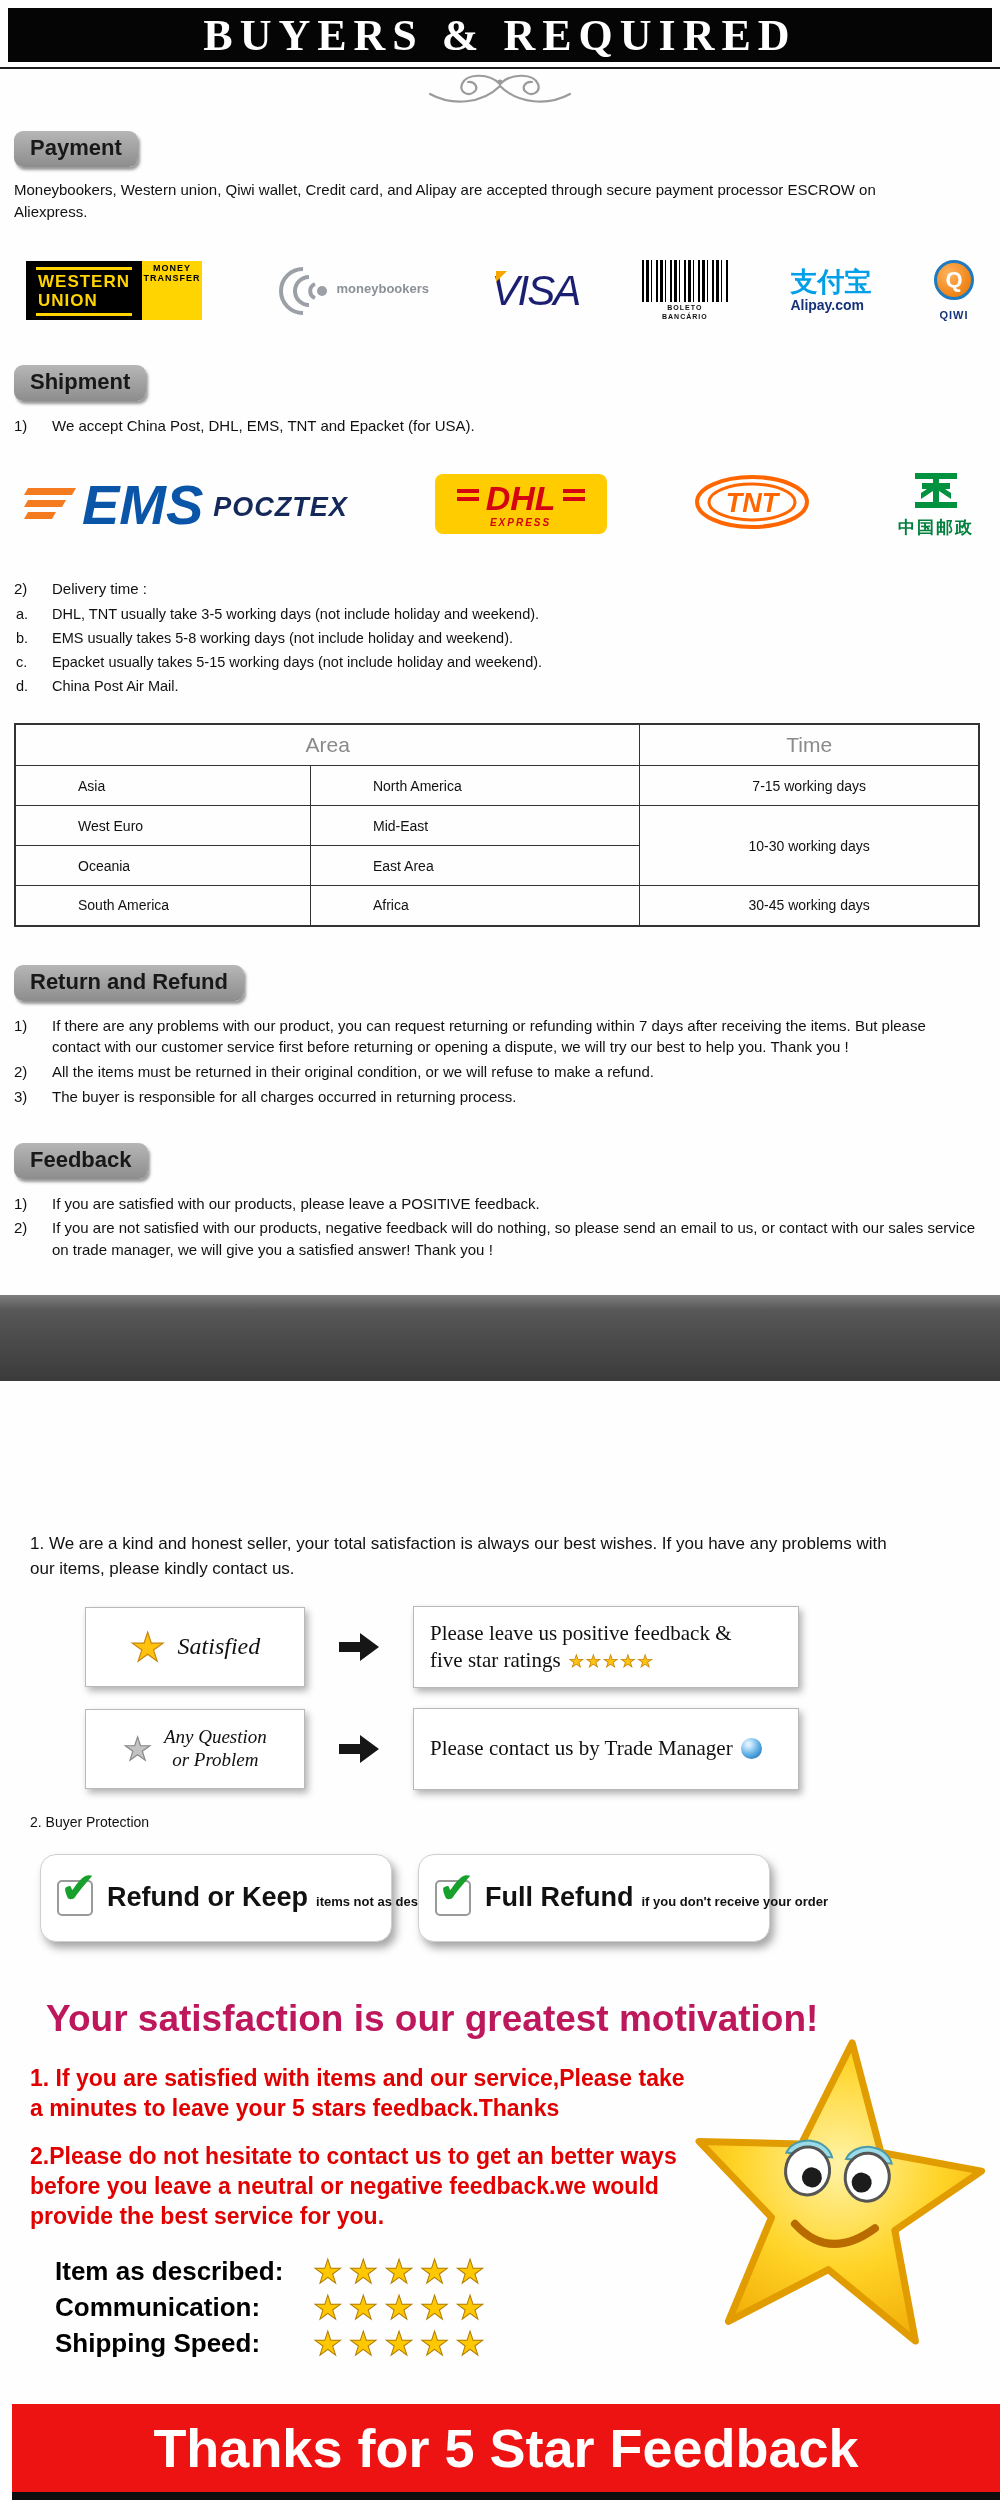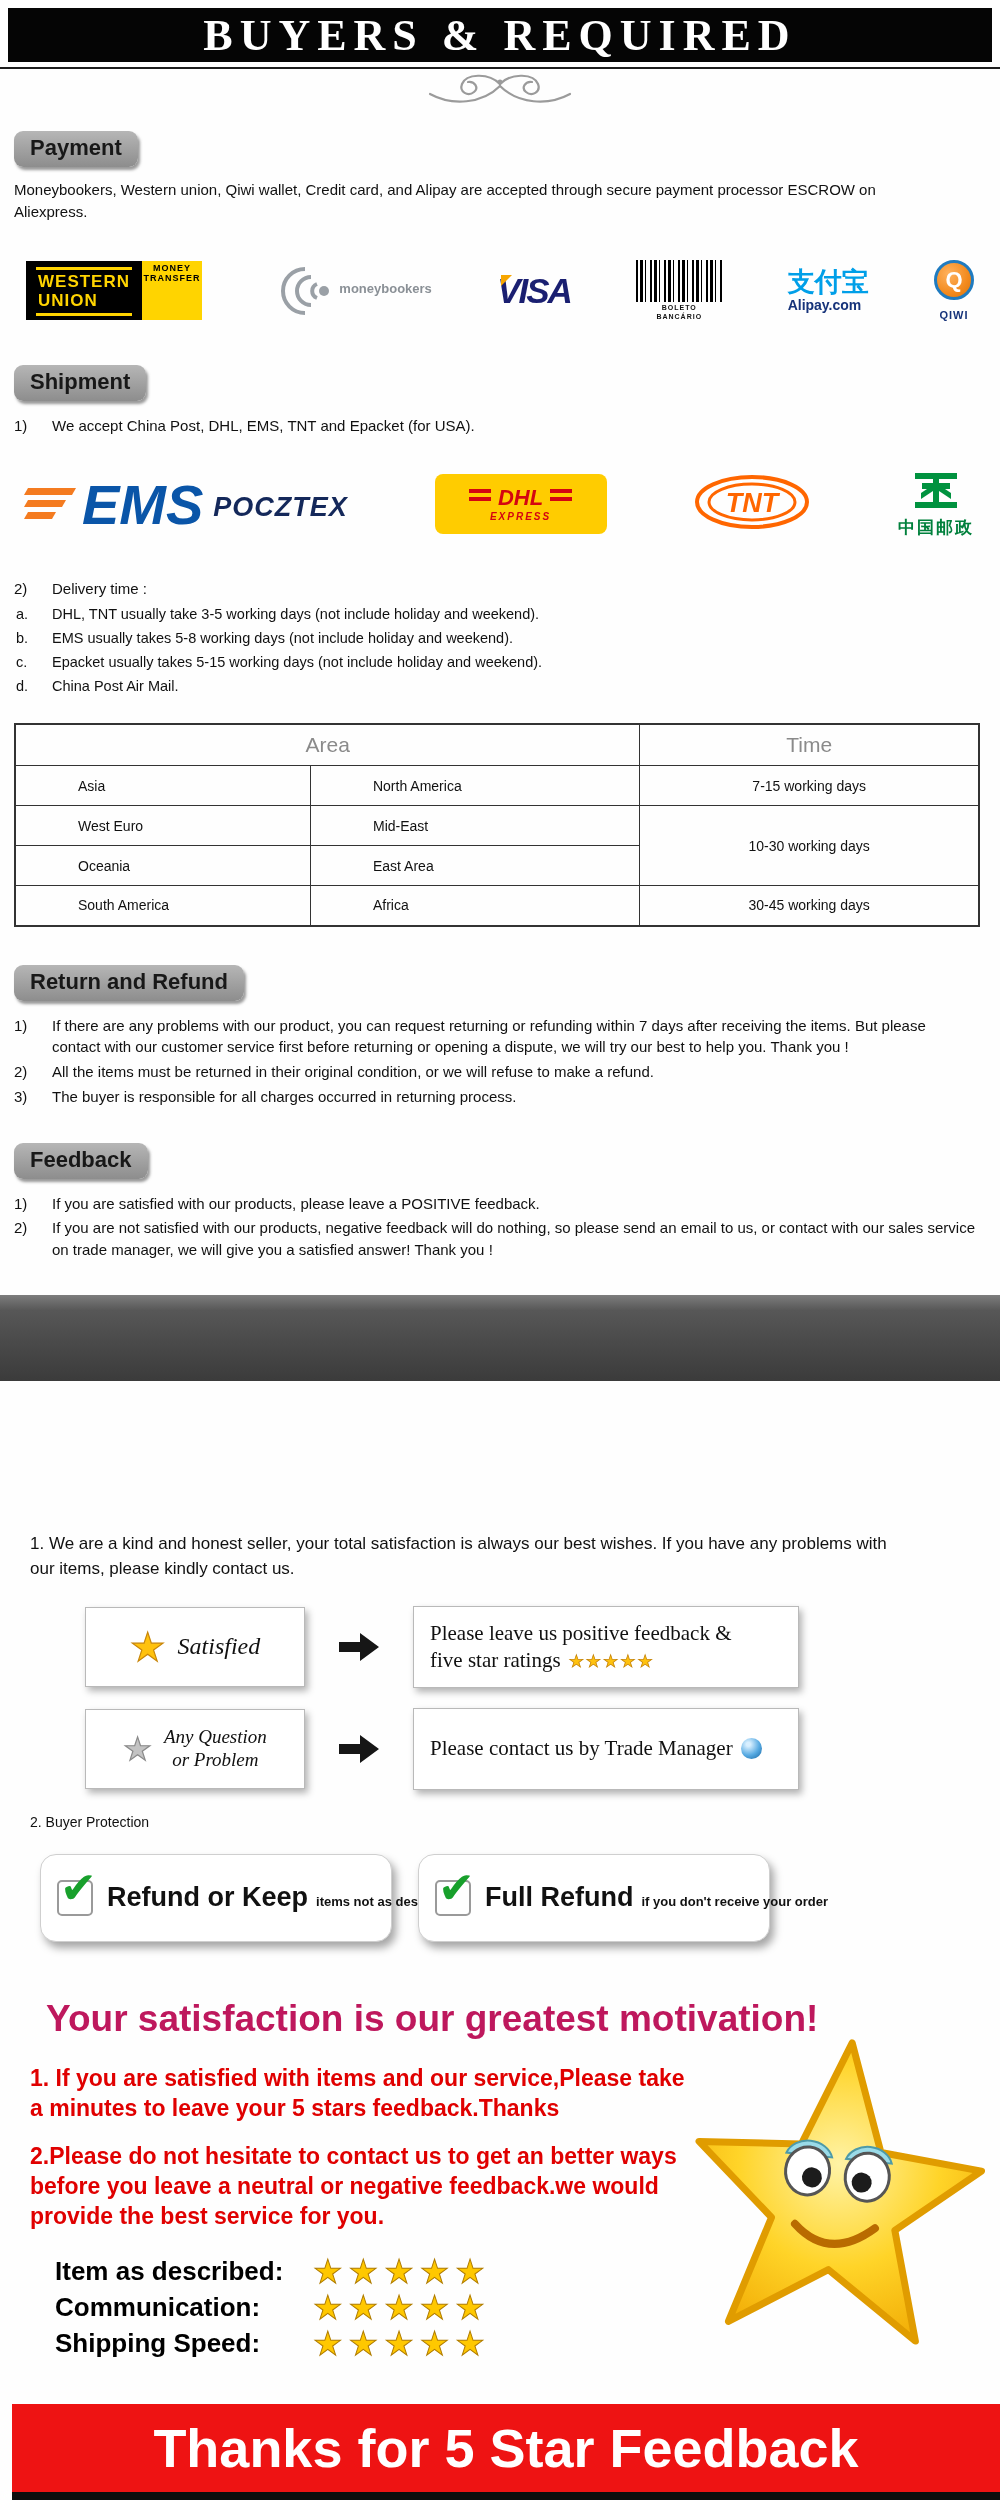--- a/index.html
+++ b/index.html
@@ -32,21 +32,21 @@
   .ship-logos { margin:12px 12px 0; height:112px; }
 
   .logo-wu { width:176px; background:#000; display:flex; flex-direction:row; }
   .wu-name { margin:6px 10px 4px; border-top:3px solid #ffd400; border-bottom:3px solid #ffd400; padding:3px 2px; }
   .wu-name span { display:block; color:#ffd400; font-weight:bold; font-size:17px; line-height:1.08; letter-spacing:1px; }
   .wu-tag { background:#ffd400; color:#000; font-size:9px; font-weight:bold; text-align:center; padding:2px 0 3px; letter-spacing:1px; }
 
   .logo-mb { display:flex; flex-direction:row; align-items:center; }
   .mb-label { color:#8a9096; font-size:13px; font-weight:bold; margin-top:-4px; }
 
-  .logo-visa { position:relative; color:#1a1f71; font-size:35px; font-weight:bold; font-style:italic; letter-spacing:-2px; }
+  .logo-visa { position:relative; color:#1a1f71; font-size:42px; font-weight:normal; font-style:italic; letter-spacing:-2px; }
   .logo-visa::before { content:""; position:absolute; left:4px; top:4px; width:0; height:0;
                        border-left:11px solid #f7a600; border-bottom:11px solid transparent; }
 
   .logo-boleto { display:flex; flex-direction:column; align-items:center; }
   .barcode { width:86px; height:42px;
              background:repeating-linear-gradient(90deg,#000 0 2px,#fff 2px 4px,#000 4px 7px,#fff 7px 9px,#000 9px 10px,#fff 10px 14px); }
   .boleto-label { font-size:7px; font-weight:bold; letter-spacing:1px; margin-top:2px; text-align:center; line-height:1.2; }
 
   .logo-alipay { display:flex; flex-direction:column; align-items:flex-start; }
   .alipay-cn { color:#009fe8; font-size:27px; font-weight:bold; line-height:1.1; }
@@ -63,21 +63,21 @@
   .ems-stripes { display:inline-flex; flex-direction:column; gap:5px; margin:0 8px 12px 0; }
   .ems-stripes i { display:block; height:7px; background:#f47b20; transform:skewX(-30deg); }
   .ems-stripes i:nth-child(1){ width:48px; } .ems-stripes i:nth-child(2){ width:38px; } .ems-stripes i:nth-child(3){ width:28px; }
   .ems-main { font-size:56px; font-weight:bold; font-style:italic; color:#0a55a8; line-height:.95; }
   .ems-sub  { font-size:27px; font-weight:bold; font-style:italic; color:#14285a; margin:0 0 8px 10px; letter-spacing:1px; }
 
   .logo-dhl { width:172px; height:60px; background:#ffcc00; border-radius:8px;
               display:flex; flex-direction:column; align-items:center; justify-content:center; }
   .dhl-row { display:flex; align-items:center; gap:7px; }
   .dhl-dash { width:22px; height:17px; background:repeating-linear-gradient(180deg,#d40511 0 4px, transparent 4px 8.5px); }
-  .dhl-text { color:#d40511; font-style:italic; font-weight:bold; font-size:22px; line-height:1; }
+  .dhl-text { color:#d40511; font-style:italic; font-weight:bold; font-size:34px; line-height:1; }
   .dhl-sub { color:#d40511; font-size:10px; font-weight:bold; font-style:italic; letter-spacing:2px; margin-top:2px; }
 
   .logo-cnpost { display:flex; flex-direction:column; align-items:center; gap:3px; }
   .cnpost-label { color:#00803c; font-size:17px; font-weight:bold; letter-spacing:2px; }
 
   
   .ship-table { width:966px; margin:24px 0 0 14px; border-collapse:collapse; border:2px solid #333; }
   .ship-table th, .ship-table td { border:1px solid #333; }
   .ship-table th { height:42px; font-size:21px; font-weight:normal; color:#8a8a8a; }
   .ship-table td { height:40px; font-size:14px; }

